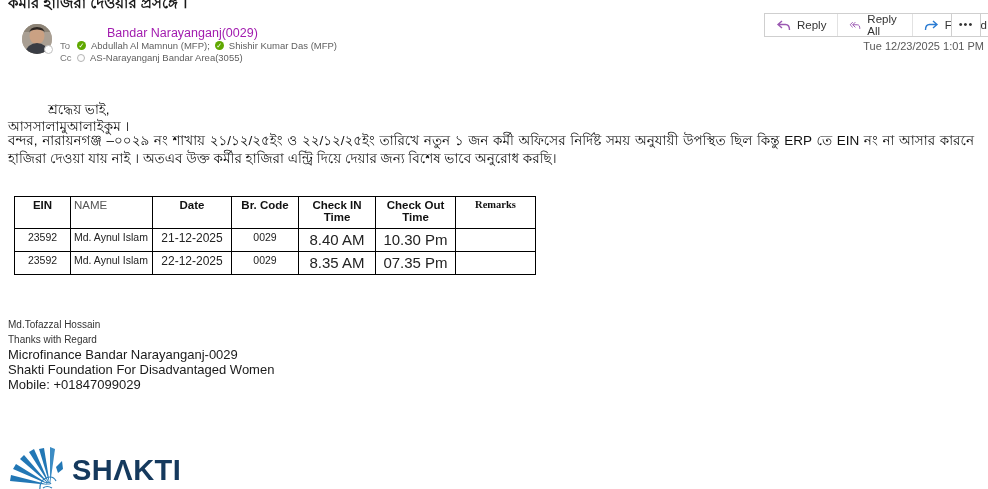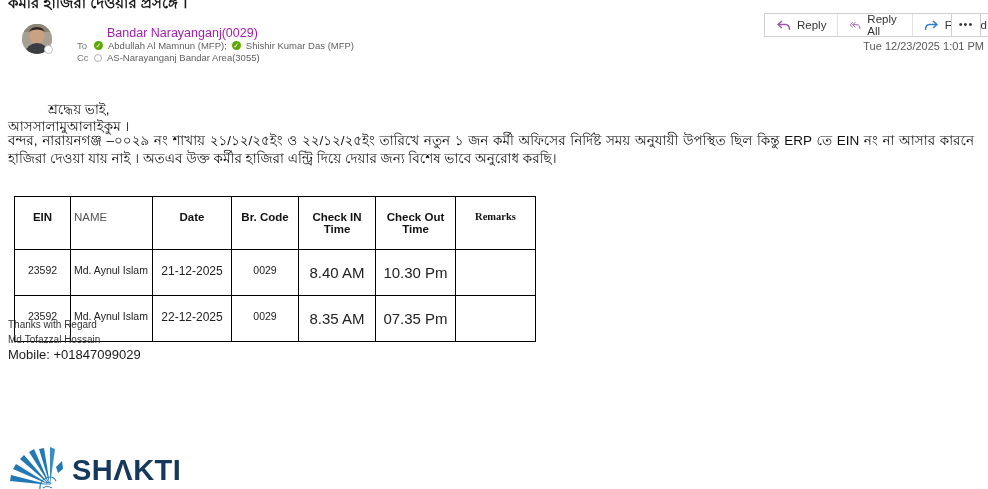--- a/index.html
+++ b/index.html
@@ -7,21 +7,21 @@
     font-family:"Liberation Sans","DejaVu Sans",sans-serif; }
 
   
   .subject { position:absolute; top:-9px; left:8px; font-size:15px; font-weight:bold; color:#1a1a1a; white-space:nowrap; }
 
   
   .avatar { position:absolute; top:24px; left:22px; width:30px; height:30px; border-radius:50%; overflow:hidden; background:#b9b2a8; }
   .presence-badge { position:absolute; top:45px; left:44px; width:9px; height:9px; border-radius:50%;
     background:#fff; border:1.5px solid #c0c0c0; }
   .sender-name { position:absolute; top:26px; left:62px; font-size:12.5px; color:#a21caf;margin-left:45px; }
-  .recip-line { position:absolute; left:77px; font-size:9.5px; color:#666; display:flex; align-items:center; gap:5px; white-space:nowrap; }
+  .recip-line { position:absolute; left:60px; font-size:9.5px; color:#666; display:flex; align-items:center; gap:5px; white-space:nowrap; }
   .recip-line.to { top:40px; }
   .recip-line.cc { top:52px; }
   .recip-label { color:#757575; width:12px; }
   .check-icon { display:inline-block; width:9px; height:9px; border-radius:50%; background:#5fa800;
     color:#fff; font-size:7px; line-height:9px; text-align:center; font-weight:bold; }
   .hollow-icon { display:inline-block; width:8px; height:8px; border-radius:50%; border:1px solid #b3b3b3; background:#fdfdfd; }
   .recip-name { color:#5f5f5f; }
 
   .btn-group { position:absolute; top:13px; left:764px; display:flex; border:1px solid #cfcfcf; background:#fff; height:24px; }
   .btn { display:flex; align-items:center; gap:6px; padding:0 11px; font-size:11.5px; color:#333;
@@ -33,21 +33,21 @@
   .timestamp { position:absolute; top:40px; right:4px; font-size:11px; color:#595959; }
 
   
   .greeting1 { position:absolute; top:99px; left:8px; font-size:13.5px; color:#111;margin-left:40px; }
   .greeting2 { position:absolute; top:116px; left:8px; font-size:13.5px; color:#111; }
   .paragraph { position:absolute; top:132px; left:8px; width:966px; font-size:13.5px; line-height:18px;
     color:#111; text-align:justify; }
 
   
   table.att { position:absolute; top:196px; left:14px; border-collapse:collapse; table-layout:fixed; }
-  table.att th, table.att td { border:1px solid #000; vertical-align:top; padding:14px 3px; overflow:hidden; }
+  table.att th, table.att td { border:1px solid #000; vertical-align:top; padding:2px 3px; overflow:hidden; }
   table.att th { font-size:11.5px; font-weight:bold; color:#111; white-space:pre-line; text-align:center; height:32px; }
   table.att th.light { font-weight:400; color:#555; text-align:left; }
   table.att th.serif { font-family:"Liberation Serif","DejaVu Serif",serif; font-size:10.5px; }
   table.att td { font-size:10.5px; color:#222; text-align:center; height:23px; }
   table.att td.name { text-align:left; line-height:13px; }
   table.att td.date { font-size:12px; }
   table.att td.time { font-size:15px; }
   .c-ein{width:56px}.c-name{width:82px}.c-date{width:79px}.c-br{width:67px}.c-in{width:77px}.c-out{width:80px}.c-rem{width:80px}
 
   
@@ -157,22 +157,24 @@
       <td class="date">22-12-2025</td>
       <td>0029</td>
       <td class="time">8.35 AM</td>
       <td class="time">07.35 Pm</td>
       <td></td>
     </tr>
   </tbody>
 </table>
 
 <div class="signature">
+  <div class="sig-line sig-small">Md.Tofazzal Hossain</div>
   <div class="sig-line sig-small">Thanks with Regard</div>
-  <div class="sig-line sig-small">Md.Tofazzal Hossain</div>
+  <div class="sig-line sig-large">Microfinance Bandar Narayanganj-0029</div>
+  <div class="sig-line sig-large">Shakti Foundation For Disadvantaged Women</div>
   <div class="sig-line sig-large">Mobile: +01847099029</div>
 </div>
 
 <div class="logo">
   <svg width="58" height="46" viewBox="0 0 58 46">
     <g fill="#2277b5">
       <path d="M44 38 L4 34 L5 28 Z"></path>
       <path d="M44 38 L7 22 L10 17 Z"></path>
       <path d="M44 38 L14 12 L18 8 Z"></path>
       <path d="M44 38 L23 5 L28 2 Z"></path>

